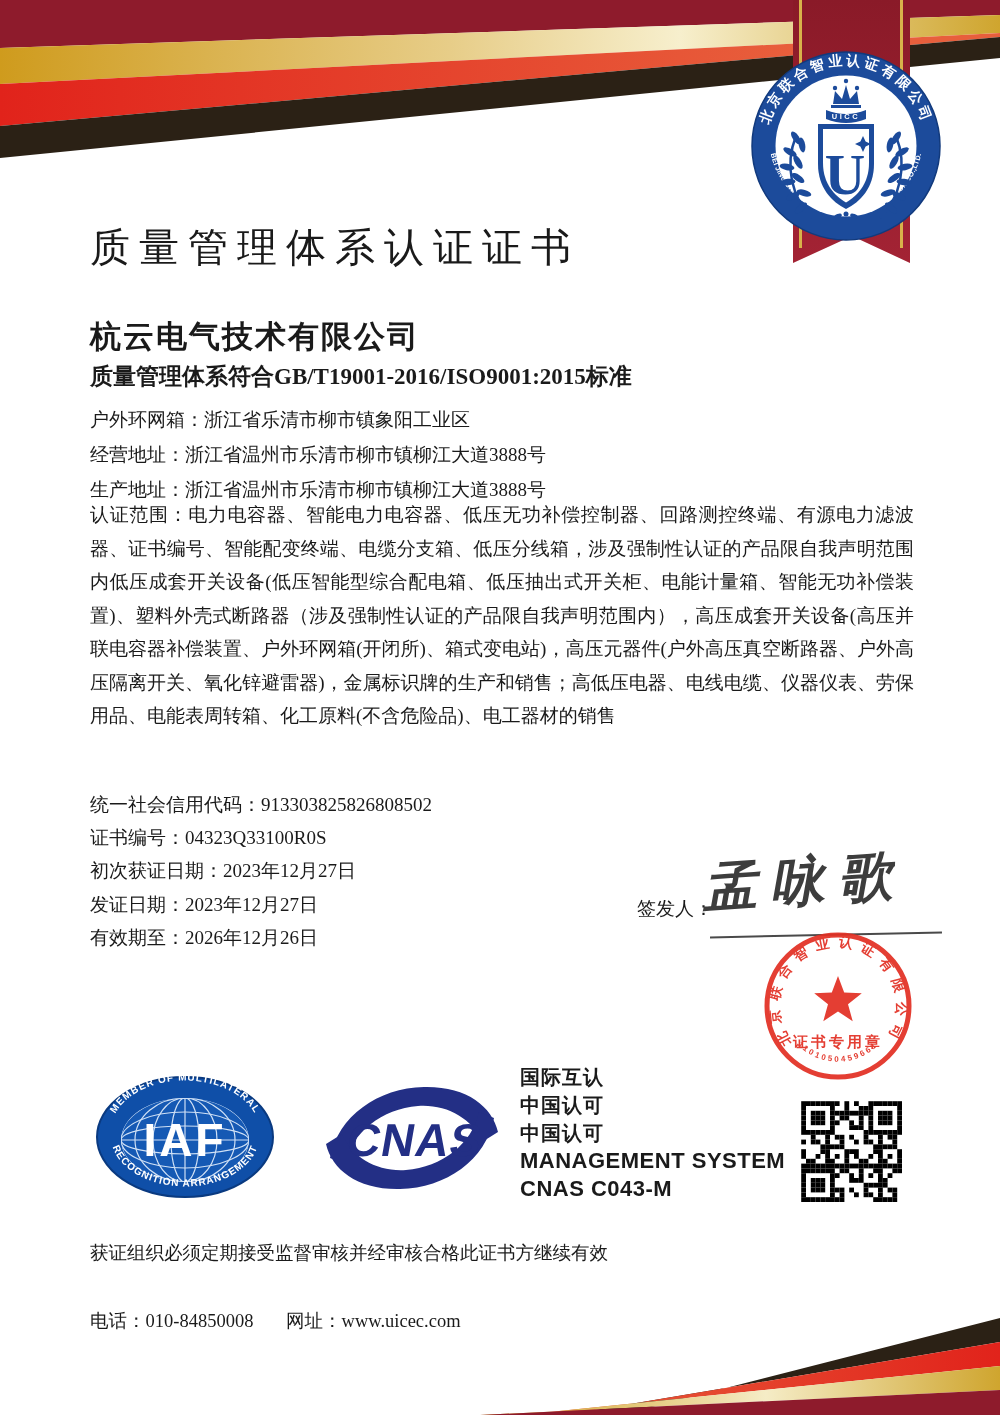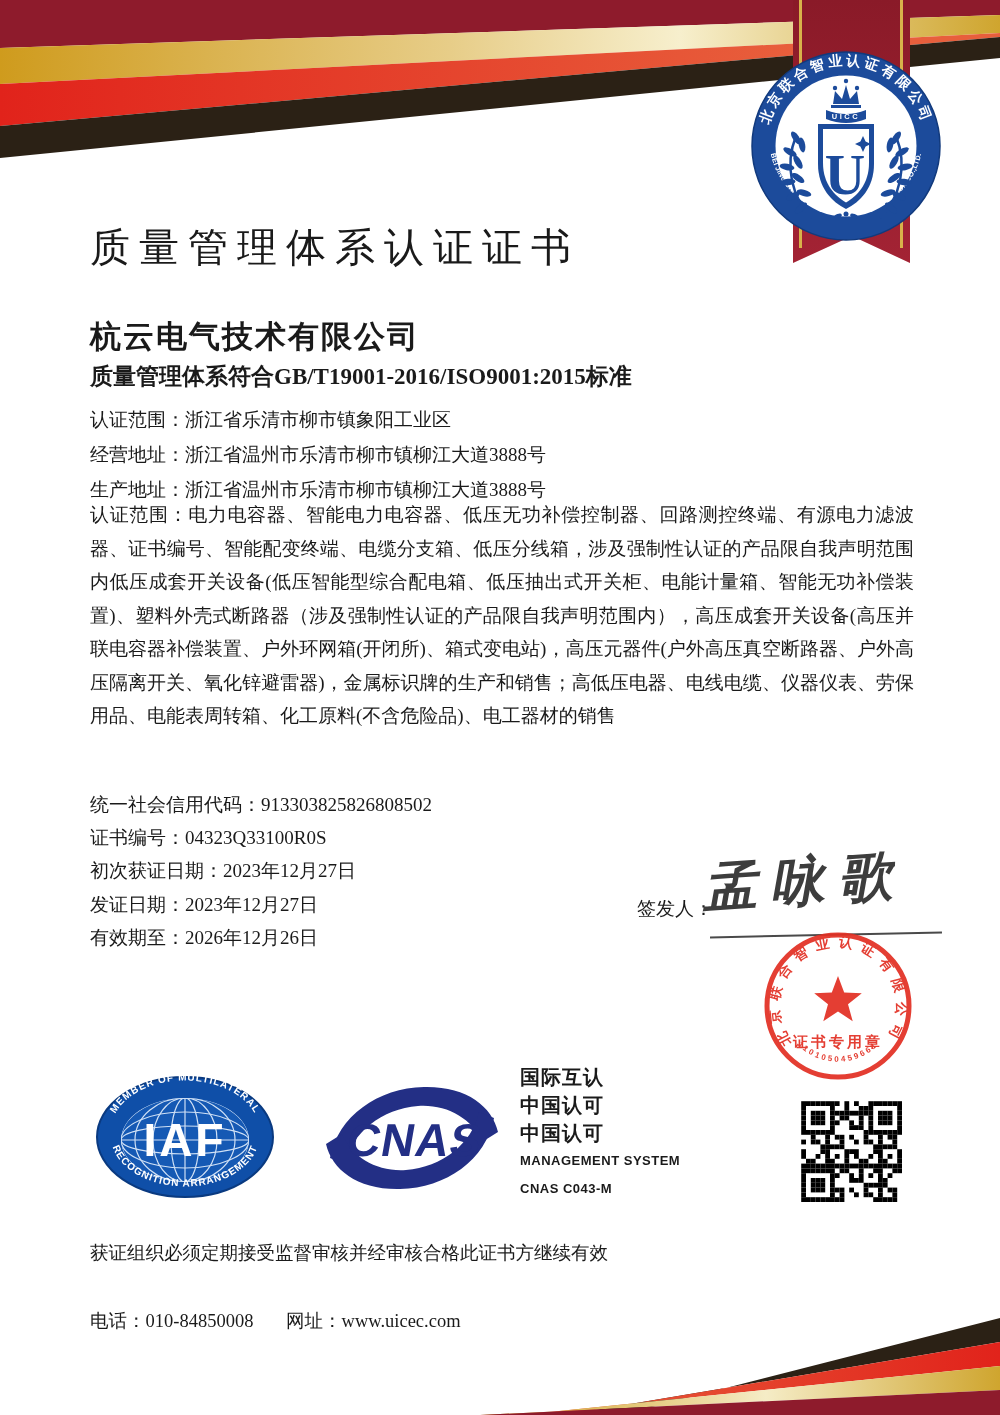--- a/index.html
+++ b/index.html
@@ -12,21 +12,21 @@
   .addr{left:90px;top:402px;font-size:19px;line-height:35px;}
   .scope{left:90px;top:498px;width:824px;font-size:19px;line-height:33.5px;text-align:justify;}
   .details{left:90px;top:788px;font-size:19px;line-height:33.2px;}
   .signer-label{left:637px;top:896px;font-size:19px;}
   .signature{left:702px;top:846px;font-size:54px;font-weight:bold;font-style:italic;
              color:#3d3d3d;letter-spacing:14px;transform:rotate(-4deg);white-space:nowrap;}
   .sig-line{left:710px;top:934px;width:232px;height:2px;background:#4a4a4a;transform:rotate(-1.2deg);}
   .accred{left:520px;top:1063px;font-family:"Liberation Sans","DejaVu Sans",sans-serif;
           font-weight:bold;line-height:28px;}
   .accred .cjk{font-size:20px;letter-spacing:1px;}
-  .accred .lat{font-size:13px;letter-spacing:0.5px;}
+  .accred .lat{font-size:22px;letter-spacing:0.5px;}
   .footer{left:90px;font-size:18.5px;}
   .f1{top:1240px;} .f2{top:1274px;} .f3{top:1308px;} .f4{top:1342px;}
   .gap{margin-left:28px;}
 </style>
 </head>
 <body>
 
 <div id="page">
 
   <svg class="abs" style="left:0;top:0" width="1000" height="175">
@@ -106,21 +106,21 @@
       <ellipse cx="88" cy="166" rx="4" ry="2" transform="rotate(-20 88 166)"></ellipse>
       <ellipse cx="104" cy="166" rx="4" ry="2" transform="rotate(20 104 166)"></ellipse>
     </g>
   </svg>
 
   <div class="abs title">质量管理体系认证证书</div>
   <div class="abs company">杭云电气技术有限公司</div>
   <div class="abs standard">质量管理体系符合GB/T19001-2016/ISO9001:2015标准</div>
 
   <div class="abs addr">
-    <div>认证范围：浙江省乐清市柳市镇象阳工业区</div>
+    <div>户外环网箱：浙江省乐清市柳市镇象阳工业区</div>
     <div>经营地址：浙江省温州市乐清市柳市镇柳江大道3888号</div>
     <div>生产地址：浙江省温州市乐清市柳市镇柳江大道3888号</div>
   </div>
 
   <div class="abs scope">认证范围：电力电容器、智能电力电容器、低压无功补偿控制器、回路测控终端、有源电力滤波器、证书编号、智能配变终端、电缆分支箱、低压分线箱，涉及强制性认证的产品限自我声明范围内低压成套开关设备(低压智能型综合配电箱、低压抽出式开关柜、电能计量箱、智能无功补偿装置)、塑料外壳式断路器（涉及强制性认证的产品限自我声明范围内），高压成套开关设备(高压并联电容器补偿装置、户外环网箱(开闭所)、箱式变电站)，高压元器件(户外高压真空断路器、户外高压隔离开关、氧化锌避雷器)，金属标识牌的生产和销售；高低压电器、电线电缆、仪器仪表、劳保用品、电能表周转箱、化工原料(不含危险品)、电工器材的销售</div>
 
   <div class="abs details">
     <div>统一社会信用代码：913303825826808502</div>
     <div>证书编号：04323Q33100R0S</div>
     <div>初次获证日期：2023年12月27日</div>

